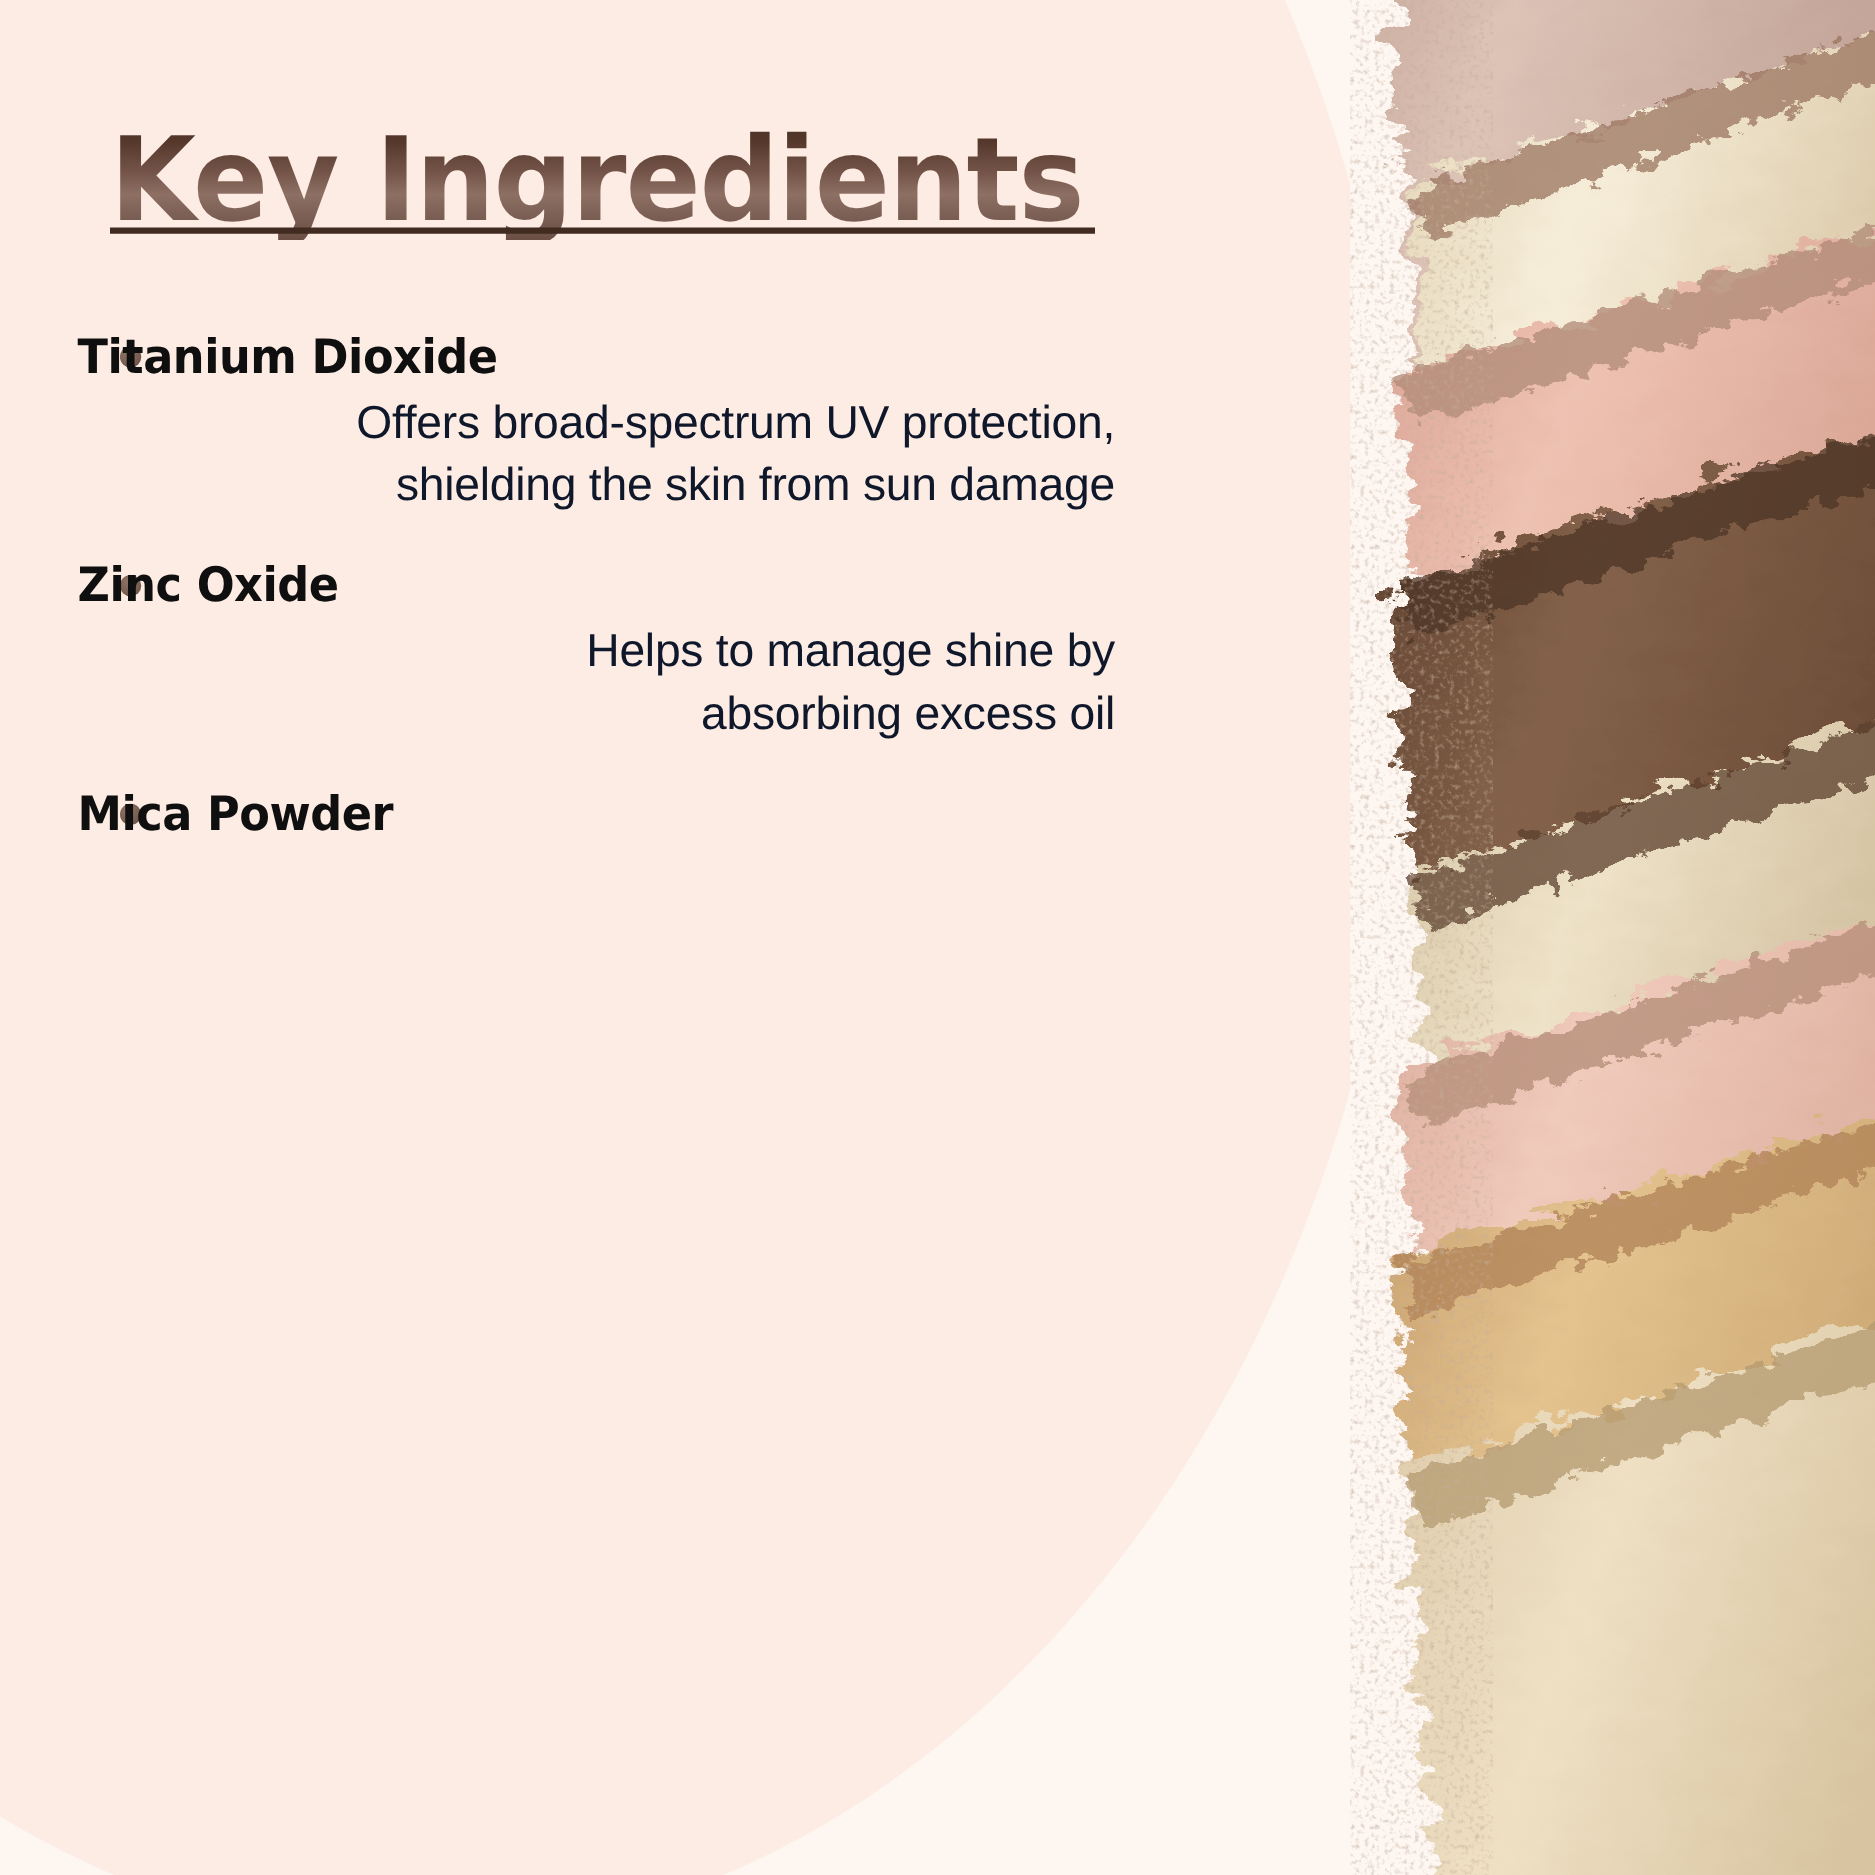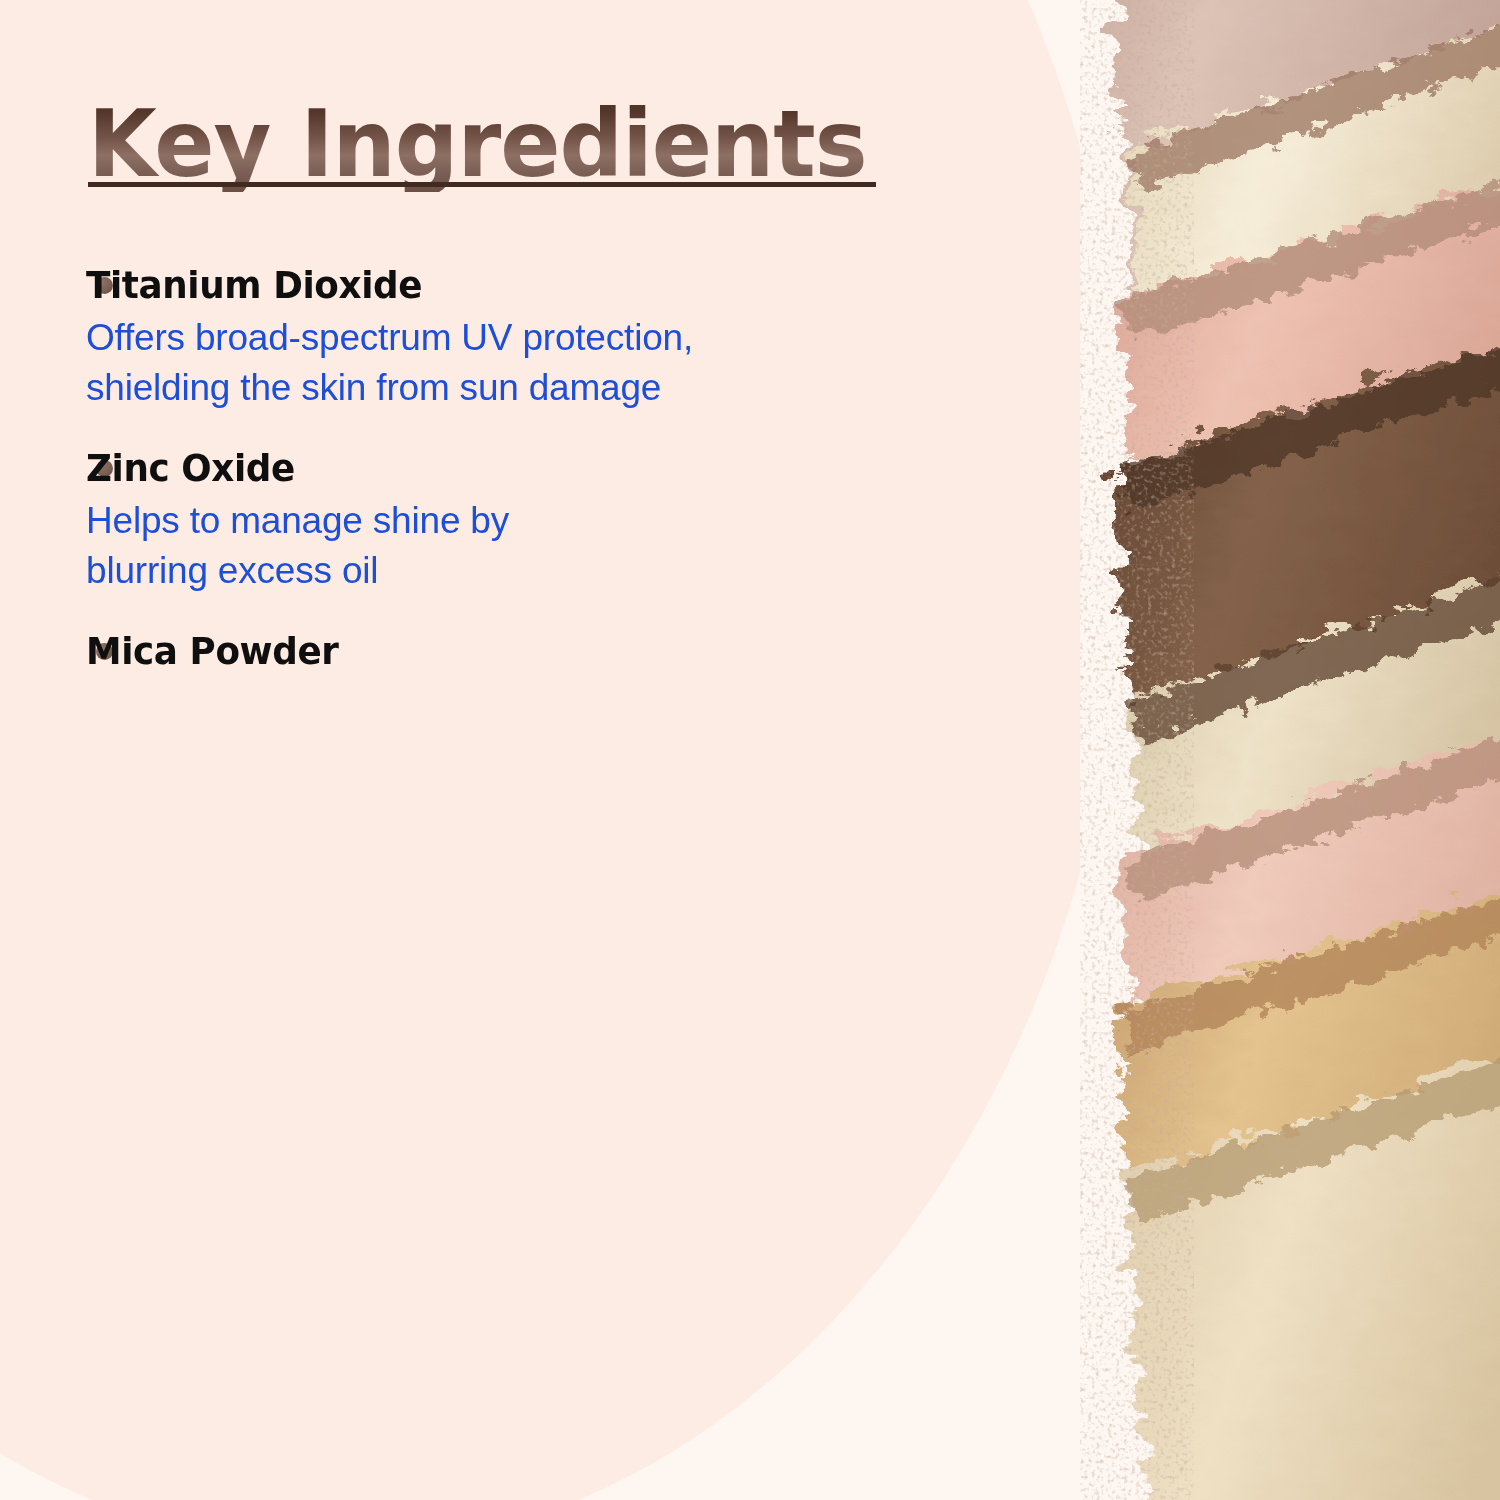--- a/index.html
+++ b/index.html
@@ -95,21 +95,21 @@
 
   
   .list {
     position: absolute;
     left: 0;
     top: 262px;
     width: 1000px;
   }
   .item {
     position: relative;
-    padding-left: 86px;
+    padding-left: 62px;
     margin-bottom: 32px;
   }
   .item:last-child { margin-bottom: 0; }
 
   .bullet {
     position: absolute;
     left: 96px;
     top: 15px;
     width: 17px;
     height: 17px;
@@ -129,24 +129,25 @@
     transform-origin: left center;
     white-space: nowrap;
   }
 
   .item-desc {
     font-family: "Liberation Sans", sans-serif;
     font-weight: 400;
     font-size: 37px;
     line-height: 50px;
     letter-spacing: -0.2px;
-    color: #1d4ed8;
+    color: #0f172a;
     margin: 0;
     max-width: 830px;
     white-space: pre-line;
+    text-align: right;
   }
 
   
   .powder {
     position: absolute;
     right: 0;
     top: 0;
     width: 420px;
     height: 1500px;
     overflow: hidden;
@@ -175,21 +176,21 @@
         <span class="bullet"></span>
         <p class="item-name">Titanium Dioxide</p>
         <p class="item-desc">Offers broad-spectrum UV protection,
 shielding the skin from sun damage</p>
       </div>
 
       <div class="item">
         <span class="bullet"></span>
         <p class="item-name">Zinc Oxide</p>
         <p class="item-desc">Helps to manage shine by
-blurring excess oil</p>
+absorbing excess oil</p>
       </div>
 
 
 
       <div class="item">
         <span class="bullet"></span>
         <p class="item-name">Mica Powder</p>
       </div>
 
     </div>

